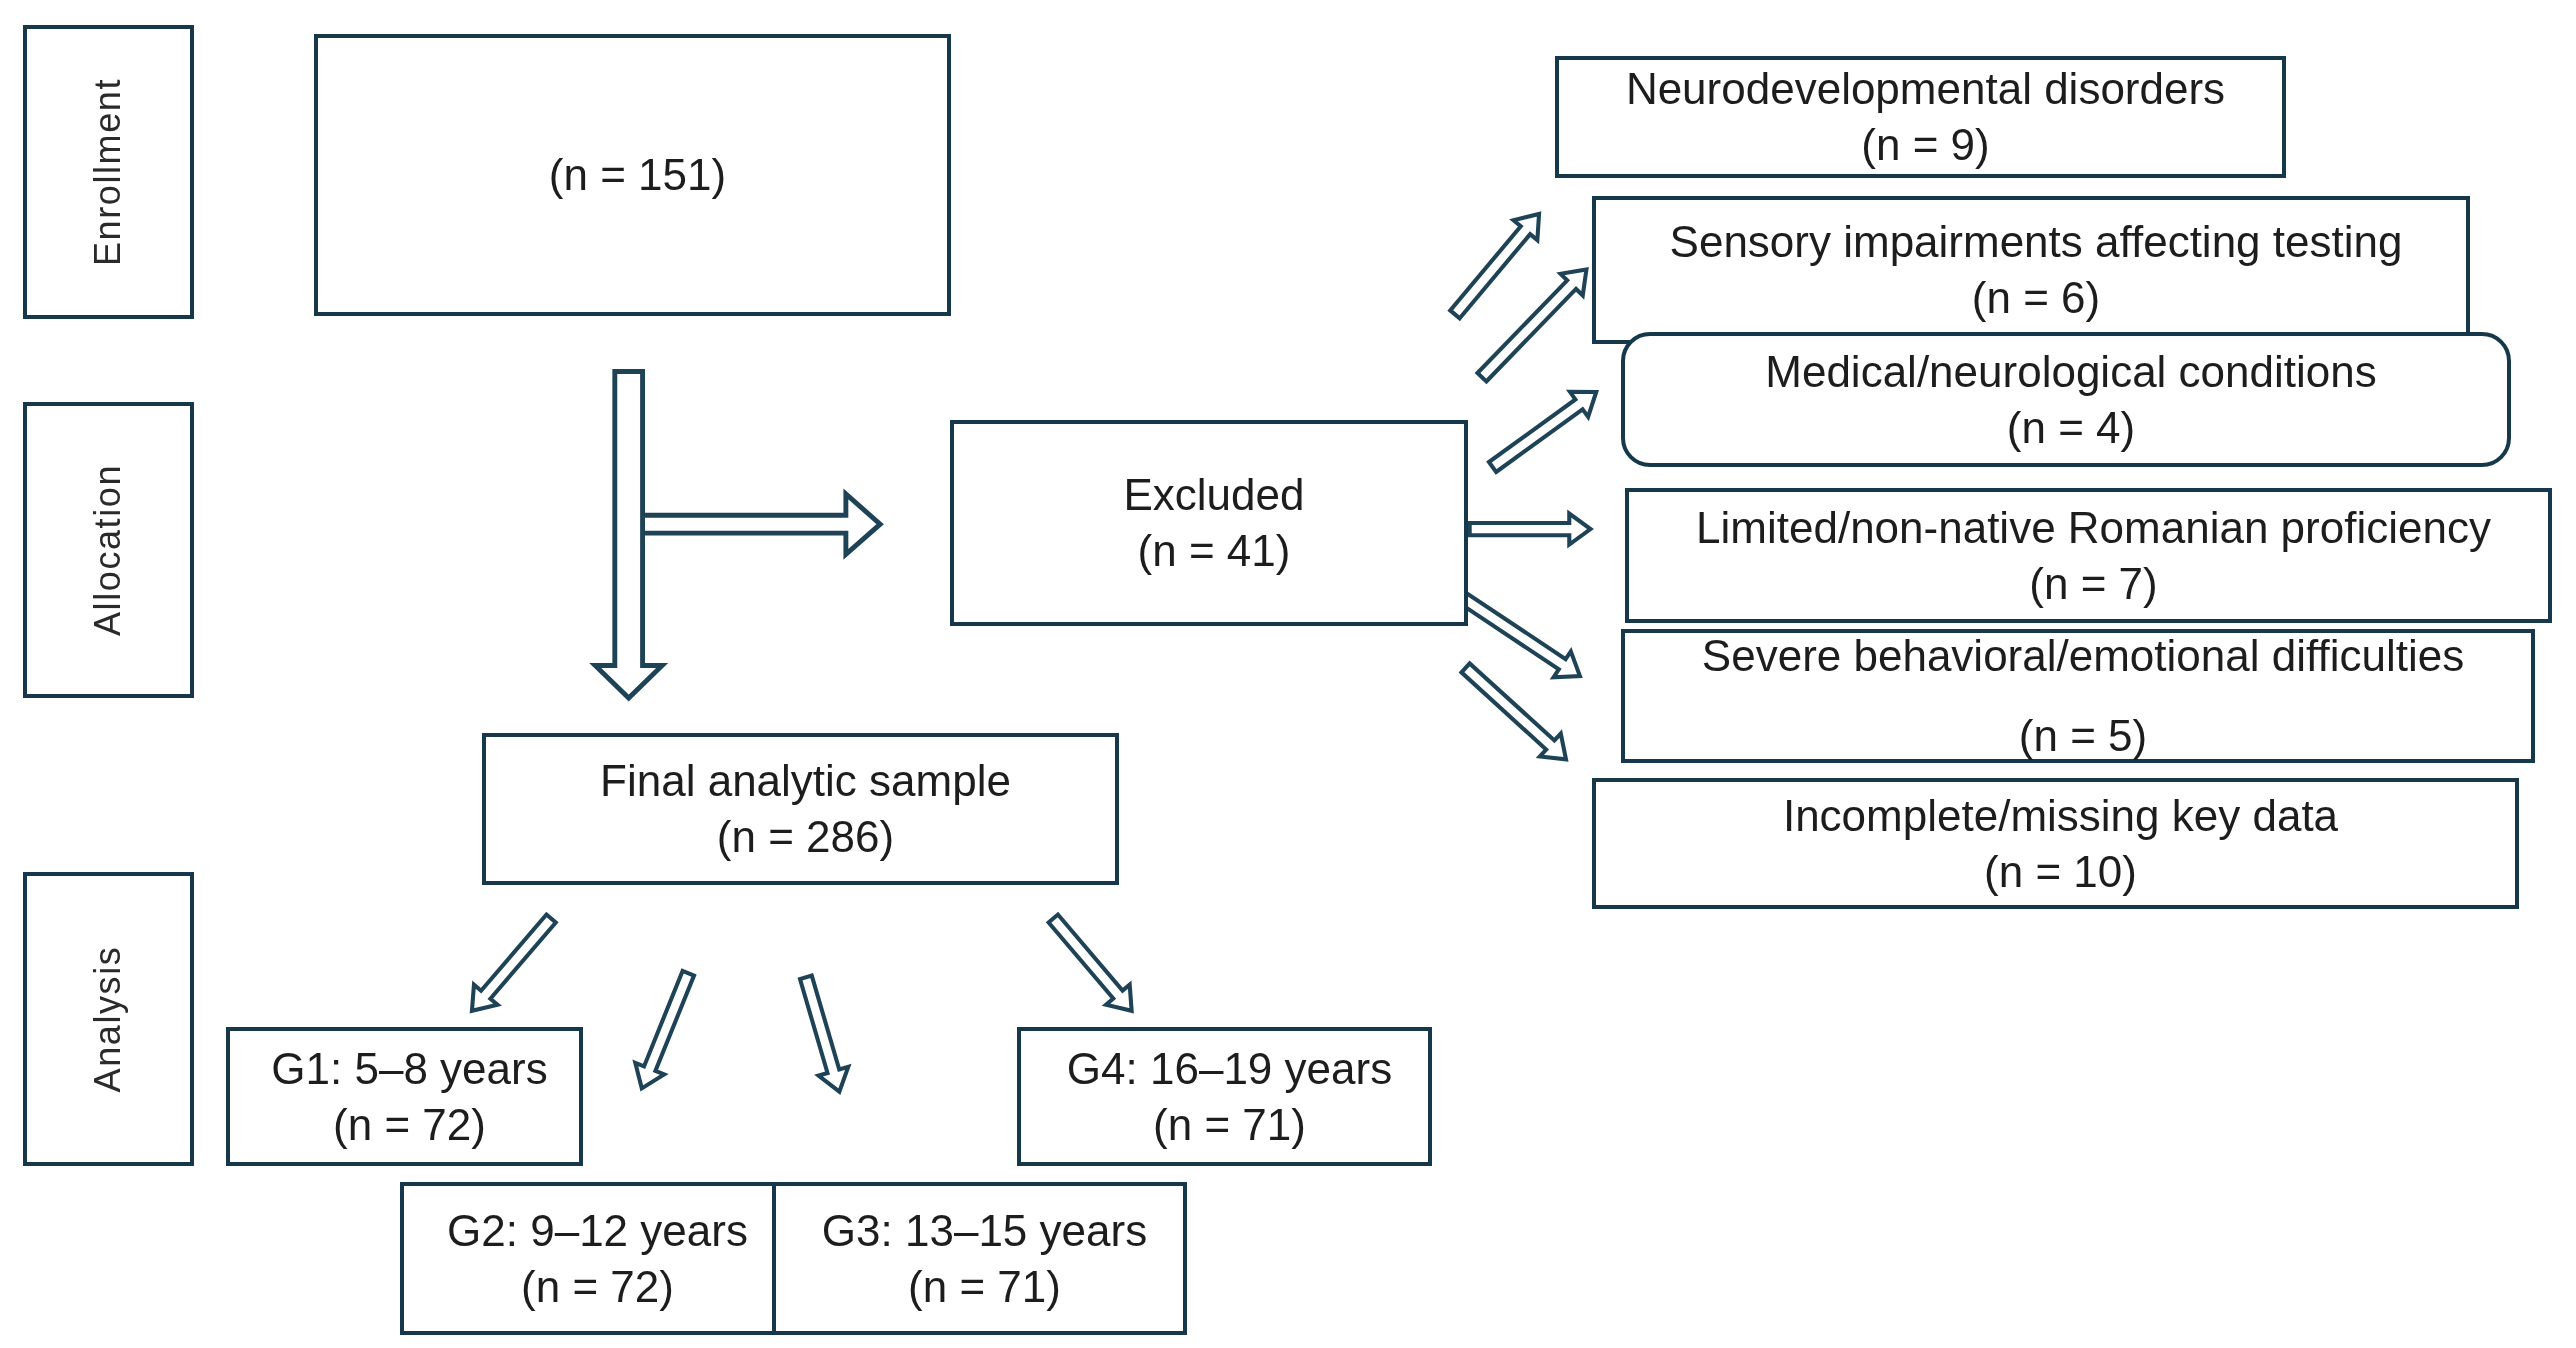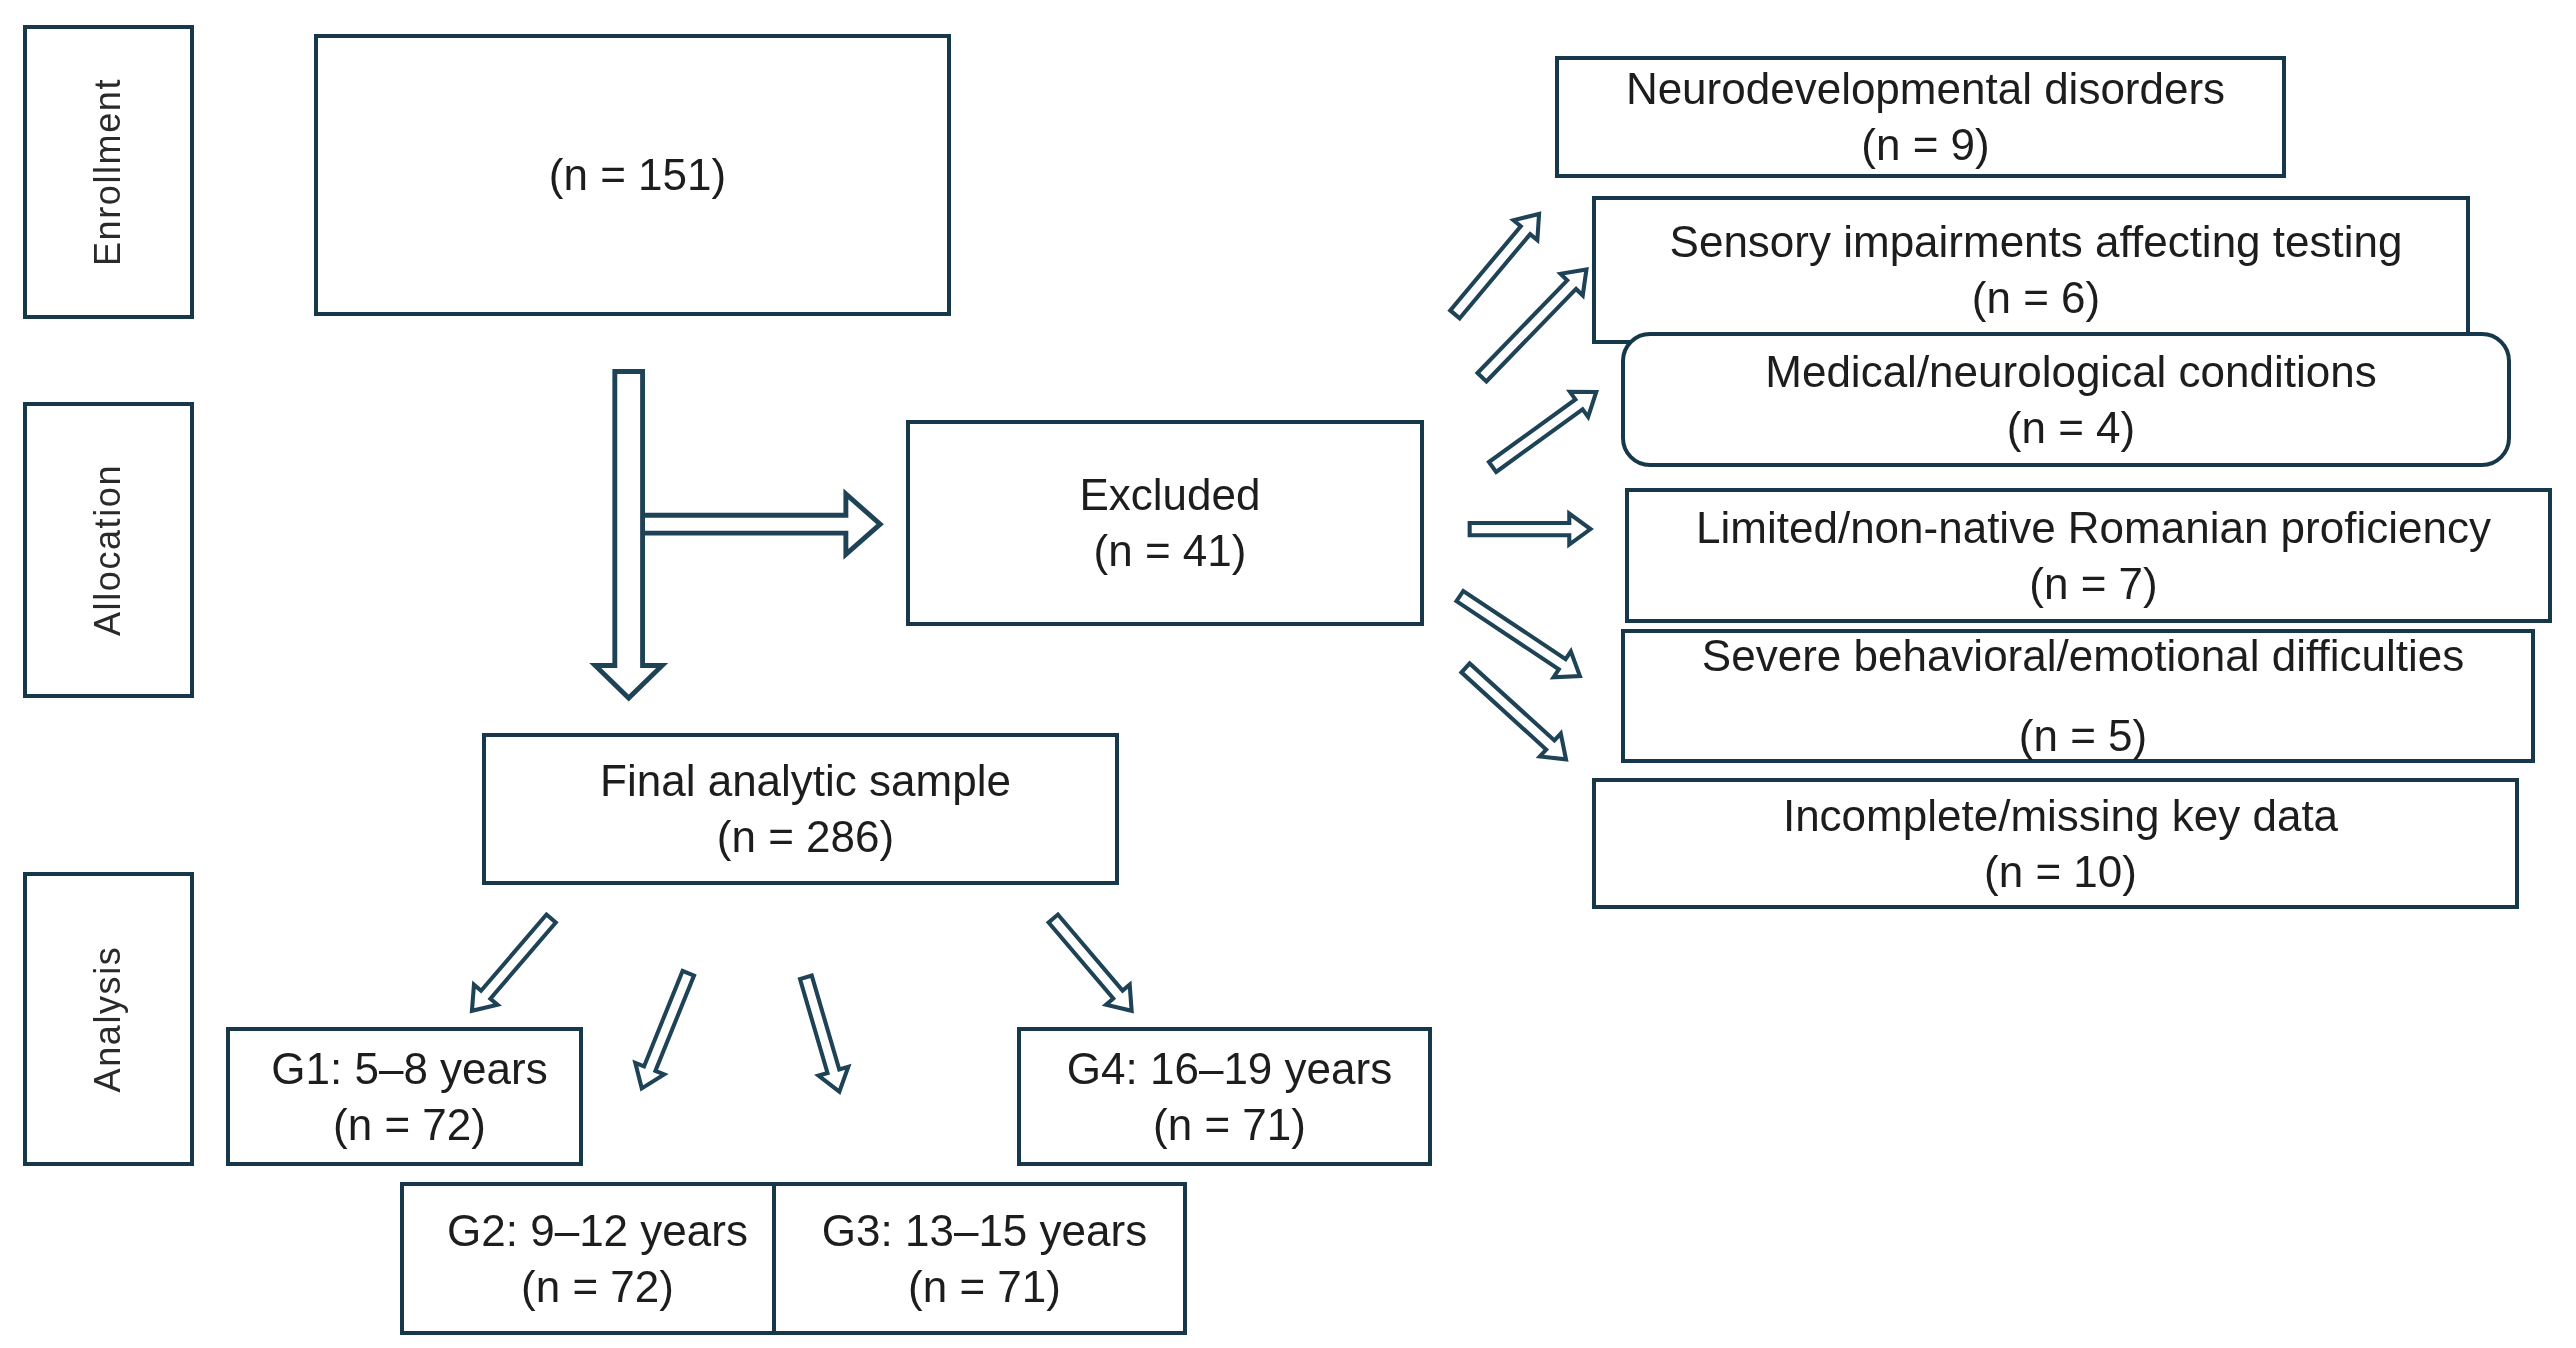--- a/index.html
+++ b/index.html
@@ -53,21 +53,21 @@
     font-size: 36px;
     letter-spacing: 1.6px;
     color: #2a2a2a;
   }
   
   #stage-enrollment { left: 23px;  top: 24.5px;   width: 171px; height: 294px; }
   #stage-allocation { left: 23px;  top: 402px;  width: 171px; height: 296px; }
   #stage-analysis   { left: 23px;  top: 872px; width: 171px; height: 294px; }
   
   #assessed { left: 314px;  top: 34px;   width: 637px;  height: 282px; }
-  #excluded { left: 906px; top: 420px;  width: 518px;  height: 206px; }
+  #excluded { left: 950px; top: 420px;  width: 518px;  height: 206px; }
   #final    { left: 482px;  top: 733px;  width: 637px;  height: 152px; }
   #g1       { left: 226px;  top: 1027px; width: 357px;  height: 139px; }
   #g2       { left: 400px;  top: 1182px; width: 385px;  height: 153px; }
   #g3       { left: 772px;  top: 1182px; width: 415px;  height: 153px; }
   #g4       { left: 1017px; top: 1027px; width: 415px;  height: 139px; }
   
   #r-neuro      { left: 1555px; top: 56px;  width: 731px;  height: 122px; }
   #r-sensory    { left: 1592px; top: 196px; width: 878px; height: 148px; }
   #r-medical    { left: 1621px; top: 332px; width: 890px; height: 135px; border-radius: 29px; }
   #r-romanian   { left: 1625px; top: 488px; width: 927px; height: 135px; }

